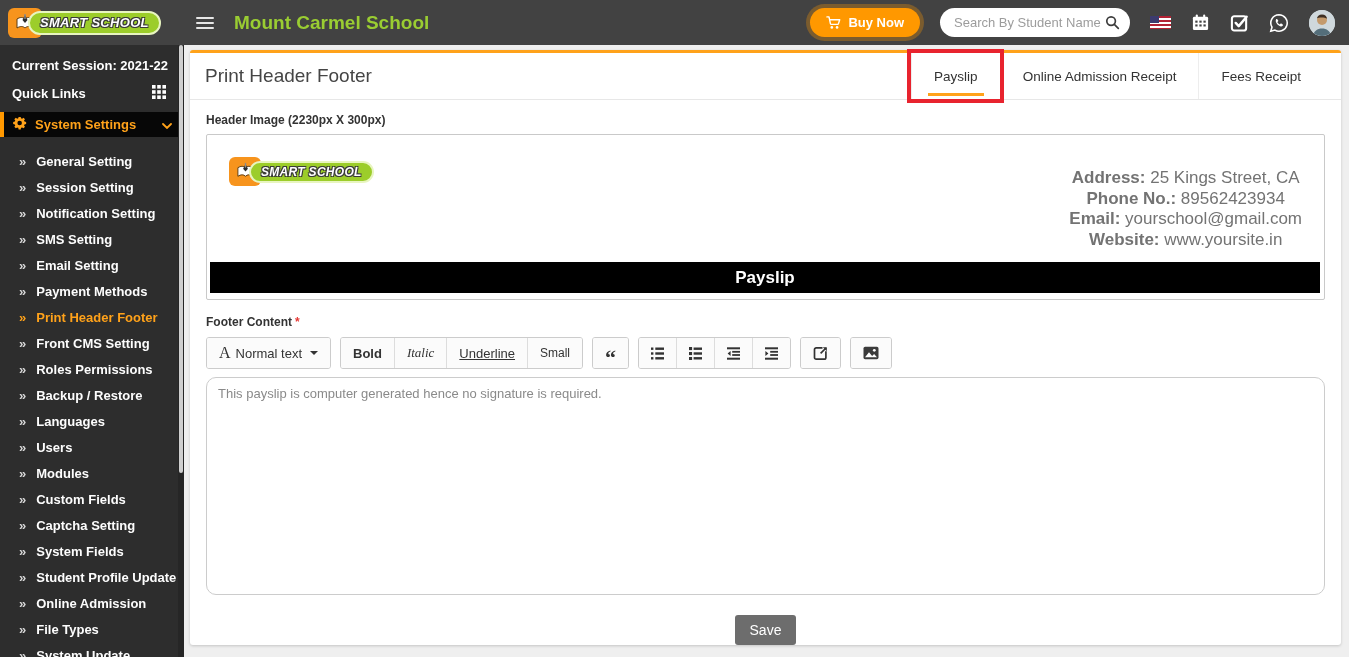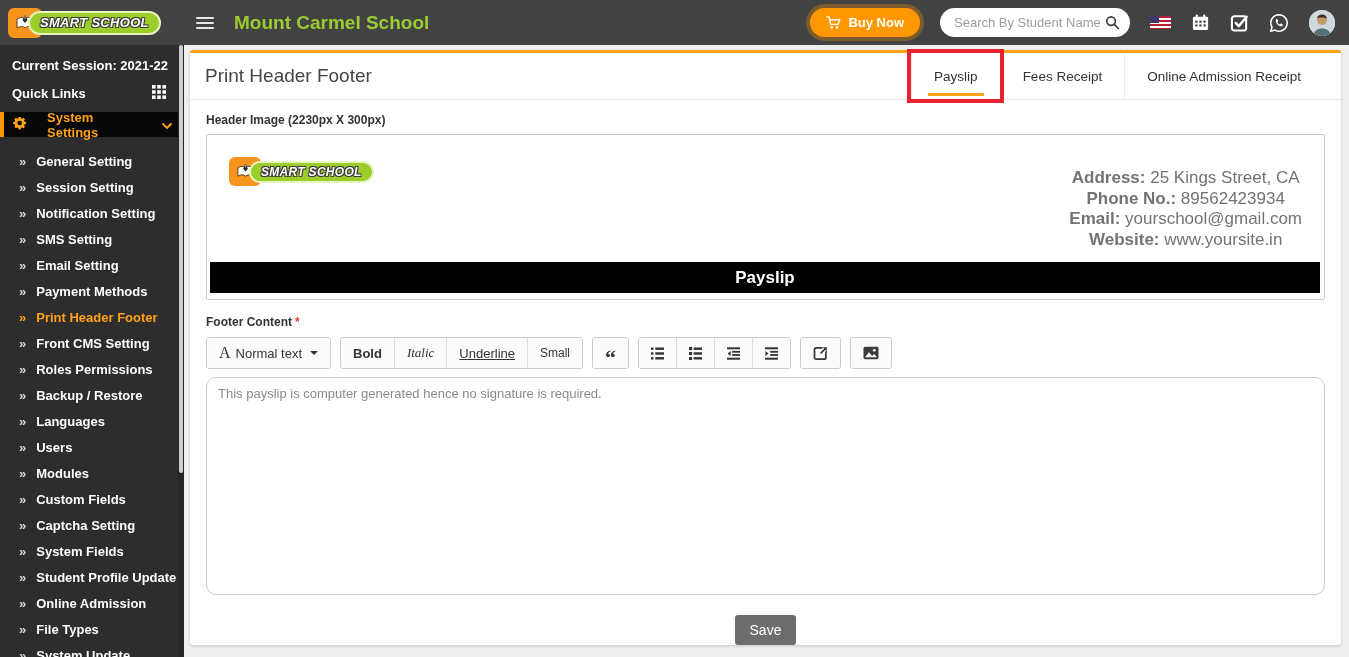--- a/index.html
+++ b/index.html
@@ -38,21 +38,21 @@
   .layout { display:flex; height:612px; }
 
   
   .sidebar { width:184px; background:#2d2d2d; color:#fff; position:relative; flex-shrink:0; }
   .sidebar-scrollbar { position:absolute; right:0; top:0; bottom:0; width:6px; background:#262626; }
   .sidebar-scrollbar .thumb { position:absolute; top:0; left:1px; width:4px; height:70%; background:#cfcfcf; border-radius:2px; }
   .session-row { padding:13px 12px 4px; font-size:13px; font-weight:bold; white-space:nowrap; }
   .quicklinks-row { display:flex; align-items:center; justify-content:space-between;
     padding:8px 18px 10px 12px; font-size:13px; font-weight:bold; }
   .section-header { background:#070707; border-left:4px solid #ff9800; height:25px;
-    display:flex; align-items:center; gap:20px; padding:0 12px 0 9px;
+    display:flex; align-items:center; gap:8px; padding:0 12px 0 9px;
     color:#ffa21a; font-weight:bold; font-size:13px; cursor:pointer; }
   .section-header .chev-down { margin-left:auto; }
   .menu { list-style:none; padding:11px 0 0; }
   .menu li { display:flex; align-items:center; gap:10px; padding:0 0 0 19px; height:26px;
     font-size:13px; font-weight:bold; color:#fdfdfd; cursor:pointer; white-space:nowrap; }
   .menu li .dchev { color:#d8d8d8; font-size:13px; }
   .menu li.active, .menu li.active .dchev { color:#ffa21a; }
 
   
   .main { flex:1; padding:5px 8px 0 6px; }
@@ -319,24 +319,24 @@
   <main class="main">
     <div class="card">
 
       <div class="card-header">
         <h1 class="page-title">Print Header Footer</h1>
         <div class="tabs">
           <div class="tab active">
             <span>Payslip</span>
           </div>
           <div class="tab">
+            <span>Online Admission Receipt</span>
+          </div>
+          <div class="tab">
             <span>Fees Receipt</span>
-          </div>
-          <div class="tab">
-            <span>Online Admission Receipt</span>
           </div>
         </div>
       </div>
 
       <div class="card-body">
         <div class="field-label">Header Image (2230px X 300px)</div>
 
         <div class="preview">
           <div class="preview-top">
             <div class="p-logo">

